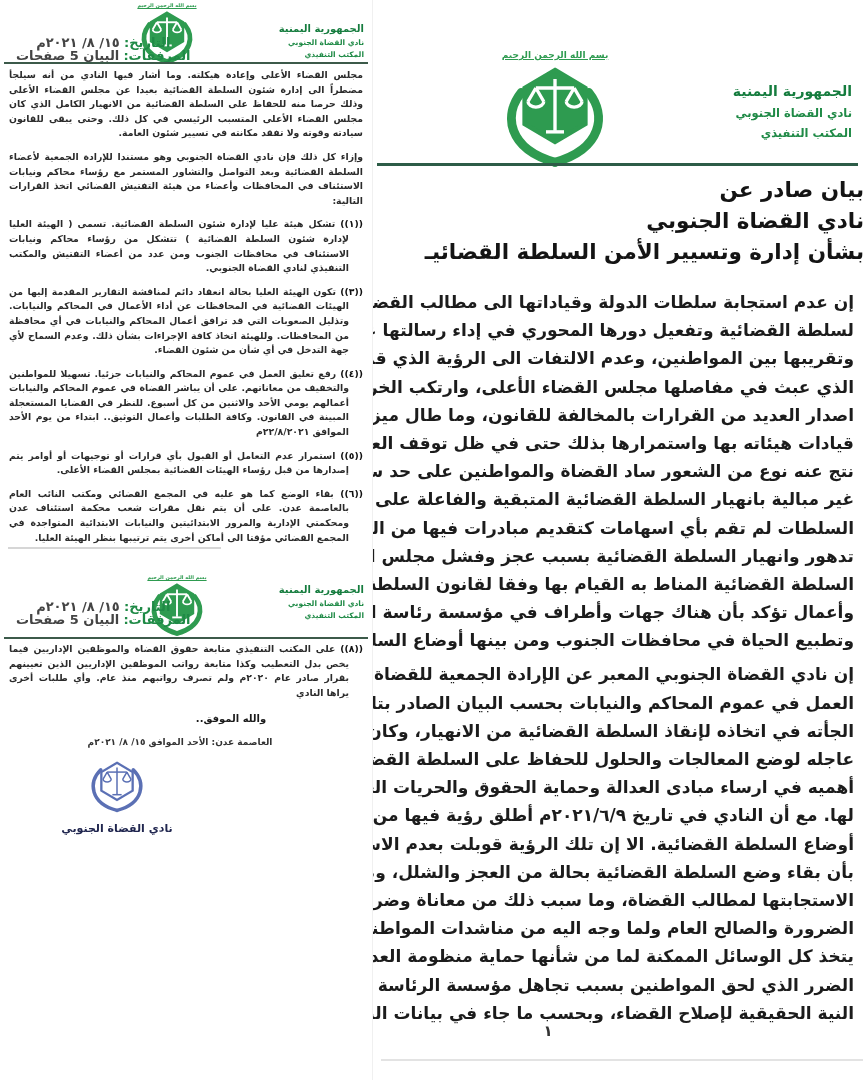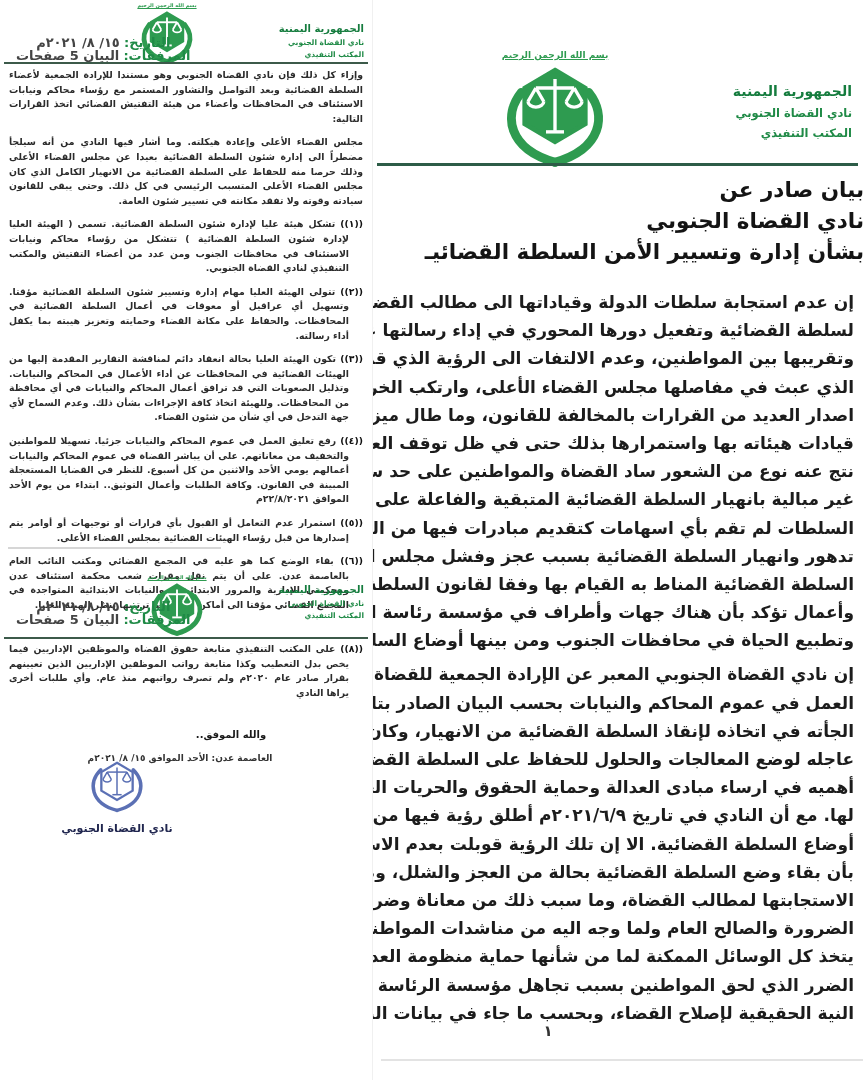--- a/index.html
+++ b/index.html
@@ -25,21 +25,21 @@
   .meta .val{color:#444;font-weight:bold;}
   .l-body{
     position:absolute;left:9px;right:9px;direction:rtl;text-align:justify;
     font-size:9.3px;line-height:14.6px;font-weight:600;color:#2b2b2b;
   }
   .l-body p{margin:0 0 9px 0;}
   .l-body p.item{padding-right:14px;text-indent:-14px;}
   .l-body .num{font-weight:bold;color:#111;}
   .page-sep{position:absolute;top:547px;left:8px;width:213px;height:2px;background:#d6d6d6;}
   .closing{direction:rtl;font-weight:bold;color:#1a1a1a;font-size:10px;
-           width:140px;margin:28px 62px 0 auto;text-align:center;}
+           width:140px;margin:12px 62px 0 auto;text-align:center;}
   .place-date{direction:rtl;text-align:center;font-size:9px;font-weight:600;color:#333;
               margin:8px 12px 0 0;}
   .stamp-block{position:absolute;left:52px;top:202px;width:130px;text-align:center;}
   .stamp-block svg{display:block;margin:0 auto;opacity:.85;}
   .stamp-caption{margin-top:8px;font-size:11px;font-weight:bold;color:#20264f;direction:rtl;}
   
   .right-col{position:absolute;left:372px;top:0;width:491px;height:1080px;background:#fff;
              overflow:hidden;border-left:1px solid #f0f0f0;}
   .right-col .org{top:84px;right:12px;}
   .right-col .org .l1{font-size:14px;margin-bottom:10px;}
@@ -103,26 +103,25 @@
         </div>
         <div>
           <span class="lbl">المرفقات:</span>
           <span class="val">البيان 5 صفحات</span>
         </div>
       </div>
 
       <div class="rule" style="top:62px;left:4px;right:4px;height:2px;"></div>
 
       <div class="l-body" style="top:68px;">
+        <p>مجلس القضاء الأعلى وإعادة هيكلته. وما أشار فيها النادي من أنه سيلجأ مضطراً الى إدارة شئون السلطة القضائية بعيدا عن مجلس القضاء الأعلى وذلك حرصا منه للحفاظ على السلطة القضائية من الانهيار الكامل الذي كان مجلس القضاء الأعلى المتسبب الرئيسي في كل ذلك. وحتى يبقى للقانون سيادته وقوته ولا تفقد مكانته في تسيير شئون العامة.</p>
         <p>وإزاء كل ذلك فإن نادي القضاة الجنوبي وهو مستندا للإرادة الجمعية لأعضاء السلطة القضائية وبعد التواصل والتشاور المستمر مع رؤساء محاكم ونيابات الاستئناف في المحافظات وأعضاء من هيئة التفتيش القضائي اتخذ القرارات التالية:</p>
-        <p>مجلس القضاء الأعلى وإعادة هيكلته. وما أشار فيها النادي من أنه سيلجأ مضطراً الى إدارة شئون السلطة القضائية بعيدا عن مجلس القضاء الأعلى وذلك حرصا منه للحفاظ على السلطة القضائية من الانهيار الكامل الذي كان مجلس القضاء الأعلى المتسبب الرئيسي في كل ذلك. وحتى يبقى للقانون سيادته وقوته ولا تفقد مكانته في تسيير شئون العامة.</p>
         <div>
 
         <p class="item"><b class="num">((١))</b> <span>تشكل هيئة عليا لإدارة شئون السلطة القضائية. تسمى ( الهيئة العليا لإدارة شئون السلطة القضائية ) تتشكل من رؤساء محاكم ونيابات الاستئناف في محافظات الجنوب ومن عدد من أعضاء التفتيش والمكتب التنفيذي لنادي القضاة الجنوبي.</span></p>
-            <p class="item"><b class="num">((٢))</b> <span>تتولى الهيئة العليا مهام إدارة وتسيير شئون السلطة القضائية مؤقتا. وتسهيل أي عراقيل أو معوقات في أعمال السلطة القضائية في المحافظات. والحفاظ على مكانة القضاء وحمايته وتعزيز هيبته بما يكفل أداء رسالته.</span></p>
             <p class="item"><b class="num">((٣))</b> <span>تكون الهيئة العليا بحالة انعقاد دائم لمناقشة التقارير المقدمة إليها من الهيئات القضائية في المحافظات عن أداء الأعمال في المحاكم والنيابات. وتذليل الصعوبات التي قد ترافق أعمال المحاكم والنيابات في أي محافظة من المحافظات. وللهيئة اتخاذ كافة الإجراءات بشأن ذلك. وعدم السماح لأي جهة التدخل في أي شأن من شئون القضاء.</span></p>
             <p class="item"><b class="num">((٤))</b> <span>رفع تعليق العمل في عموم المحاكم والنيابات جزئيا. تسهيلا للمواطنين والتخفيف من معاناتهم. على أن يباشر القضاة في عموم المحاكم والنيابات أعمالهم يومي الأحد والاثنين من كل أسبوع. للنظر في القضايا المستعجلة المبينة في القانون. وكافة الطلبات وأعمال التوثيق.. ابتداء من يوم الأحد الموافق ٢٢/٨/٢٠٢١م</span></p>
             <p class="item"><b class="num">((٥))</b> <span>استمرار عدم التعامل أو القبول بأي قرارات أو توجيهات أو أوامر يتم إصدارها من قبل رؤساء الهيئات القضائية بمجلس القضاء الأعلى.</span></p>
             <p class="item"><b class="num">((٦))</b> <span>بقاء الوضع كما هو عليه في المجمع القضائي ومكتب النائب العام بالعاصمة عدن. على أن يتم نقل مقرات شعب محكمة استئناف عدن ومحكمتي الإدارية والمرور الابتدائيتين والنيابات الابتدائية المتواجدة في المجمع القضائي مؤقتا الى أماكن أخرى يتم ترتيبها بنظر الهيئة العليا.</span></p>
           </div>
       </div>
     </article>
 
     <div class="page-sep"></div>
 

